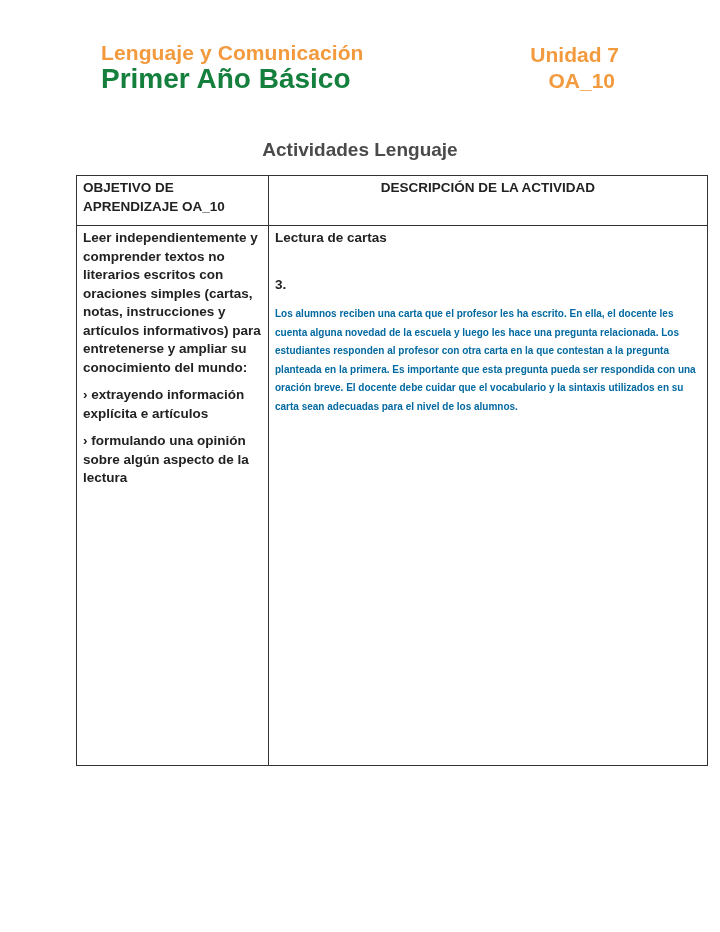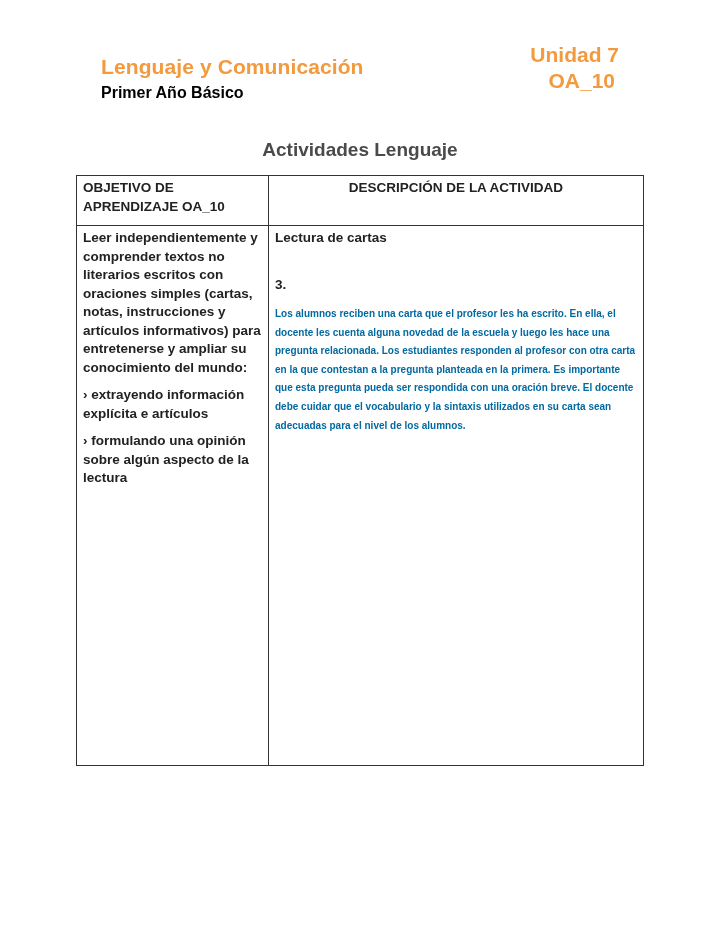--- a/index.html
+++ b/index.html
@@ -11,39 +11,39 @@
       width: 720px;
       height: 932px;
       position: relative;
       font-family: "Liberation Sans", sans-serif;
       color: #222222;
       overflow: hidden;
     }
     .header-left {
       position: absolute;
       left: 101px;
-      top: 54px;
+      top: 40px;
     }
     .header-right {
       position: absolute;
       right: 101px;
       top: 42px;
       text-align: right;
     }
     .subject {
       font-size: 21px;
       font-weight: bold;
       color: #f29a3d;
       line-height: 26px;
       letter-spacing: 0.1px;
     }
     .grade {
-      font-size: 16px;
+      font-size: 28px;
       font-weight: bold;
-      color: #000000;
+      color: #15803d;
       line-height: 26px;
     }
     .unit {
       font-size: 21px;
       font-weight: bold;
       color: #f29a3d;
       line-height: 26px;
     }
     .oa {
       font-size: 21px;
@@ -59,21 +59,21 @@
       top: 139px;
       text-align: center;
       font-size: 19px;
       font-weight: bold;
       color: #4a4a4a;
     }
     table.activities {
       position: absolute;
       left: 76px;
       top: 175px;
-      width: 568px;
+      width: 632px;
       border-collapse: collapse;
       table-layout: fixed;
     }
     table.activities td, table.activities th {
       border: 1.5px solid #333333;
       vertical-align: top;
       padding: 3px 6px;
       font-size: 13.5px;
       line-height: 18.5px;
     }

